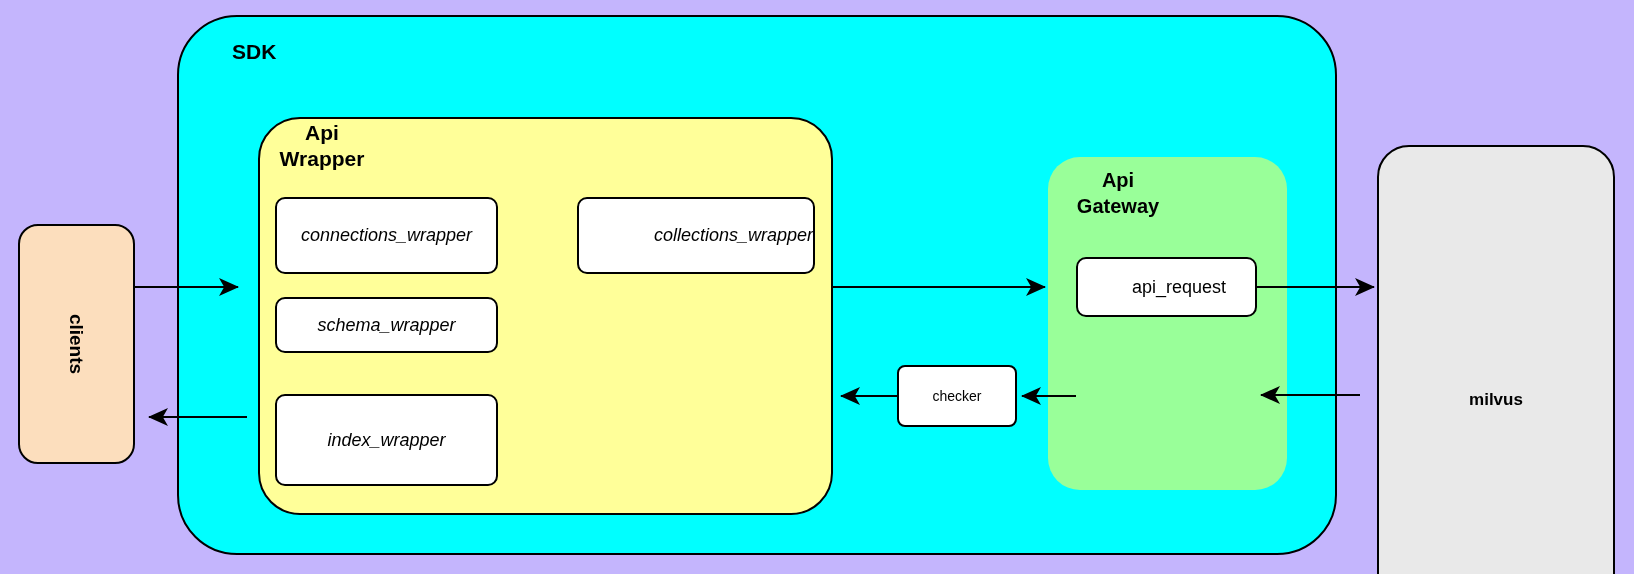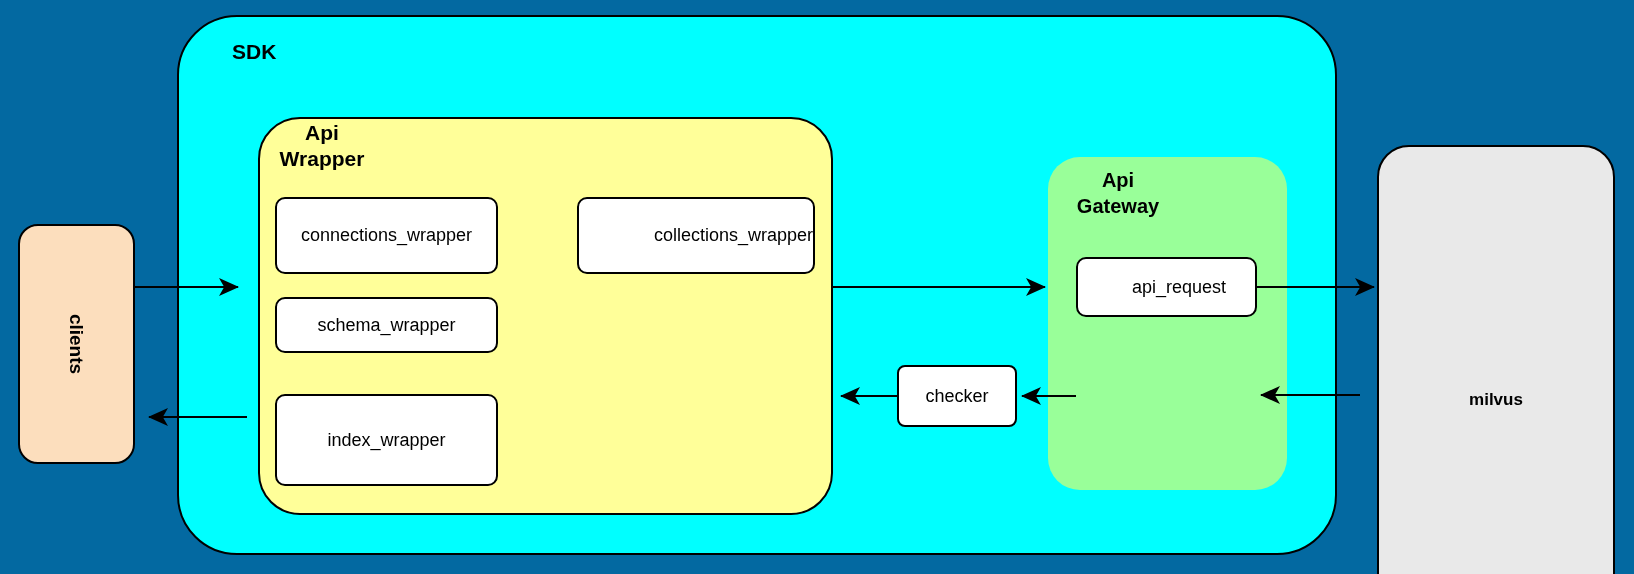--- a/index.html
+++ b/index.html
@@ -1,19 +1,19 @@
 <!DOCTYPE html>
 <html style="--cyan: #00ffff; --yellow: #ffff99; --green: #99ff99; --peach: #fcdebd; --gray: #e9e9e9; --node_fill: #ffffff; --stroke: #000000;"><head>
 <meta charset="utf-8">
 <style>
   html,body{margin:0;padding:0;background:#ffffff;}
   .canvas{
     position:relative;
     width:1634px;height:574px;
-    background:#0369a1;
+    background:#c4b5fd;
     font-family:"Liberation Sans", sans-serif;
     overflow:hidden;
   }
   .node{
     position:absolute;
     box-sizing:border-box;
     border:2px solid var(--stroke,#000);
     display:flex;align-items:center;justify-content:center;
     color:#000;
   }
@@ -47,31 +47,32 @@
   }
   .api-wrapper-label{
     position:absolute;left:268px;top:120px;width:108px;
     font-weight:bold;font-size:21px;line-height:26px;
     text-align:center;
   }
   .wbox{
     background:var(--node_fill,#fff);
     border-radius:10px;
     font-size:18px;
+    font-style:italic;
   }
   .wbox.c0{left:275px;width:223px;}
   .wbox.c1{left:577px;width:238px;justify-content:flex-end;}
   .wbox.r0{top:197px;height:77px;}
   .wbox.r1{top:297px;height:56px;}
   .wbox.r2{top:394px;height:92px;}
   
   .checker{
     left:897px;top:365px;width:120px;height:62px;
     background:var(--node_fill,#fff);
-    border-radius:8px;font-size:18px;
+    border-radius:8px;font-size:14px;
   }
   
   .gateway{
     left:1048px;top:157px;width:239px;height:333px;
     background:var(--green,#99ff99);
     border:none;border-radius:32px;
     display:block;
   }
   .gateway-label{
     position:absolute;left:1058px;top:167px;width:120px;

